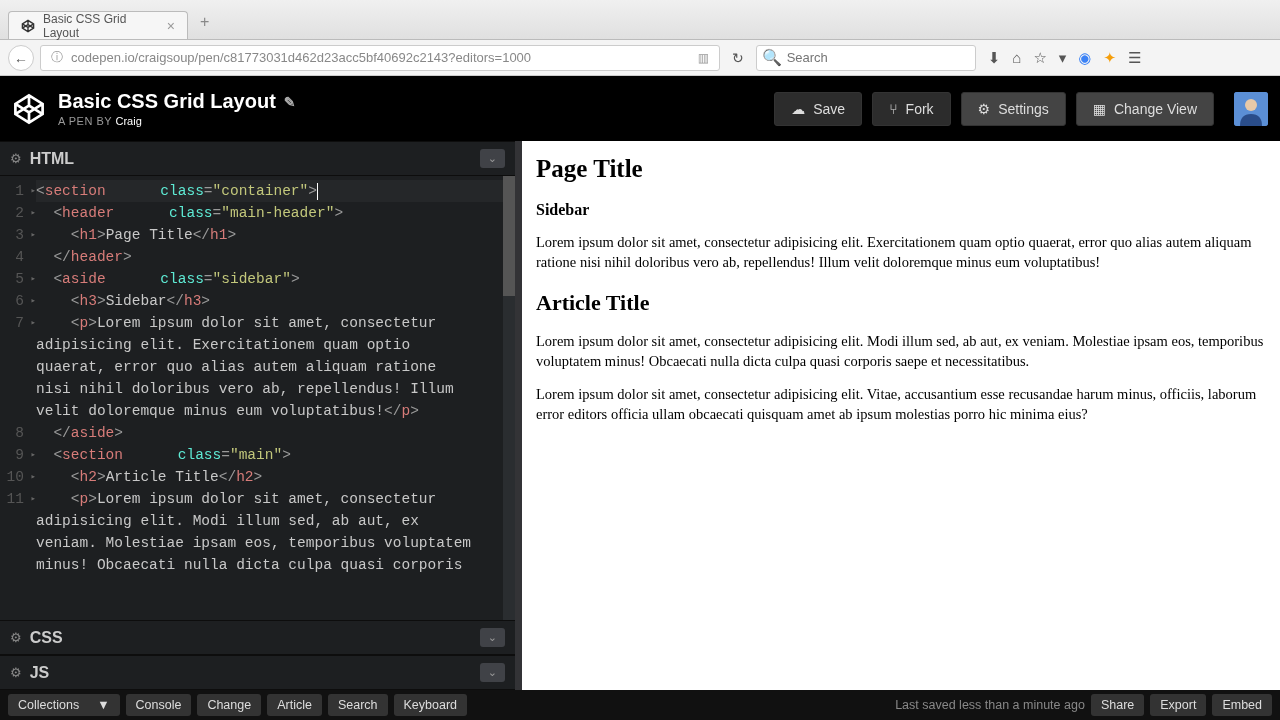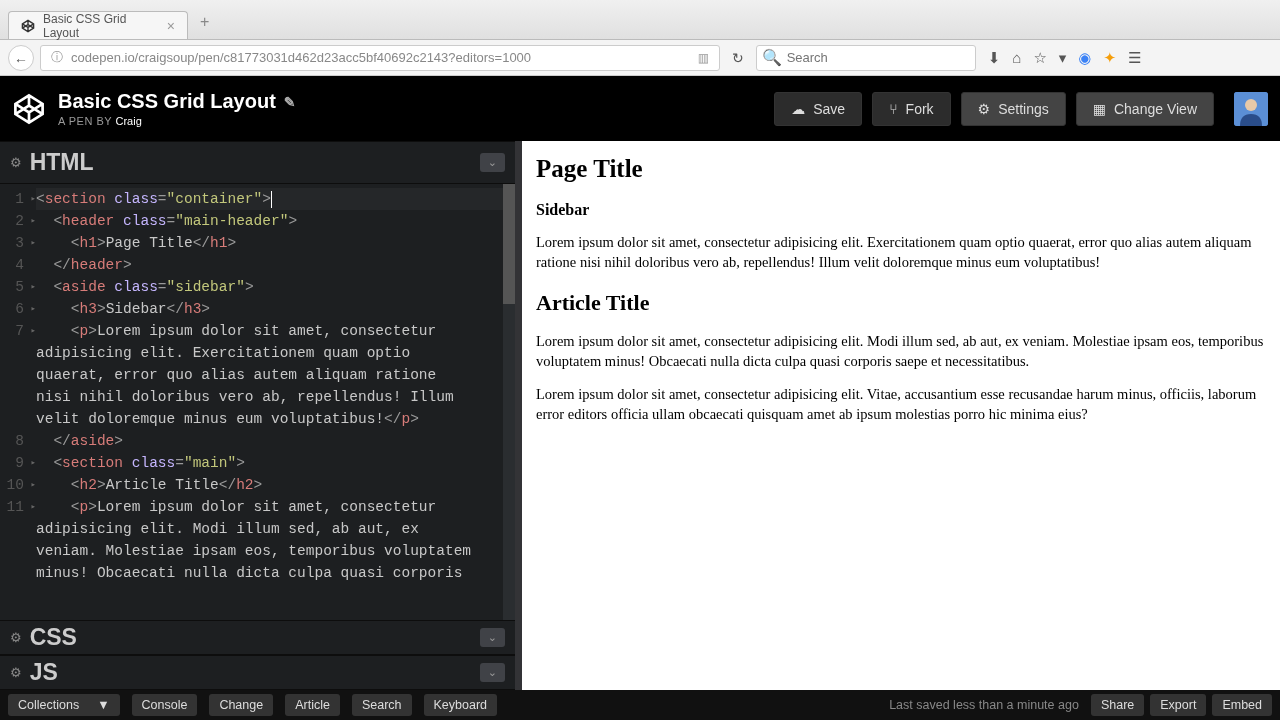--- a/index.html
+++ b/index.html
@@ -33,52 +33,52 @@
 .cp-byline .author { color: #fff; text-transform: none; letter-spacing: 0; }
 .cp-actions { display: flex; gap: 10px; align-items: center; }
 .cp-btn { background: #444; border: 1px solid #333; border-radius: 3px; padding: 8px 16px; color: #ddd; font-size: 14px; display: flex; align-items: center; gap: 8px; cursor: pointer; }
 .cp-btn.dark { background: #2c2c2c; }
 .avatar { width: 34px; height: 34px; border-radius: 3px; background: #4a7fcc; margin-left: 10px; display: flex; align-items: center; justify-content: center; color: #fff; font-size: 10px; overflow: hidden; }
 
 
 .editor-area { display: flex; height: calc(720px - 40px - 36px - 65px - 30px); background: #1d1f21; }
 .editor-panel { width: 522px; display: flex; flex-direction: column; border-right: 7px solid #333336; }
 .panel-header { background: #1d1f21; padding: 7px 10px; display: flex; align-items: center; gap: 8px; border-bottom: 1px solid #0d0d0d; border-top: 1px solid #0d0d0d; }
-.panel-header .lang { color: #ccc; font-size: 23px; font-weight: 600; }
+.panel-header .lang { color: #ccc; font-size: 16px; font-weight: 600; }
 .panel-gear { color: #888; font-size: 13px; cursor: pointer; }
 .panel-chev { margin-left: auto; background: #404247; border-radius: 3px; padding: 3px 8px; color: #999; font-size: 11px; cursor: pointer; }
 
 .code-editor { flex: 1; overflow: hidden; background: #1d1f21; display: flex; font-family: Consolas, Monaco, "Courier New", monospace; font-size: 14.5px; line-height: 22px; position: relative; }
 .gutter { background: #1d1f21; color: #555; text-align: right; padding: 4px 8px 4px 4px; user-select: none; min-width: 32px; }
 .gutter div { position: relative; }
 .fold { position: absolute; right: -12px; color: #666; font-size: 9px; }
 .code-content { padding: 4px 4px; color: #c5c8c6; white-space: pre; flex: 1; overflow: hidden; }
 .code-scroll { position: absolute; right: 0; top: 0; width: 12px; height: 100%; background: #2a2d30; }
 .code-scroll-thumb { background: #555; width: 12px; height: 120px; position: absolute; top: 0; }
 
 .tok-tag { color: #d77c79; }
-.tok-attr { color: #c4b5fd; }
+.tok-attr { color: #5eead4; margin-left: 46px; }
 .tok-str { color: #c2c77b; }
 .tok-brk { color: #999; }
 .tok-text { color: #c8c8c8; }
 .hl-line { background: rgba(255,255,255,0.04); display: inline-block; width: 100%; }
 .cursor { display: inline-block; width: 1px; height: 17px; background: #fff; vertical-align: middle; animation: blink 1s step-start infinite; }
 @keyframes blink { 50% { opacity: 0; } }
 
 .panel-collapsed { height: 35px; }
 
 
 .preview-pane { flex: 1; background: #fff; padding: 14px; font-family: "Times New Roman", serif; color: #000; overflow: hidden; }
 .preview-pane h1 { font-size: 25px; font-weight: bold; margin-bottom: 18px; }
 .preview-pane h3 { font-size: 16px; font-weight: bold; margin-bottom: 14px; }
 .preview-pane h2 { font-size: 22px; font-weight: bold; margin: 18px 0 16px; }
 .preview-pane p { font-size: 14.5px; line-height: 1.35; margin-bottom: 14px; }
 
 
-.bottom-bar { background: #111; height: 30px; display: flex; align-items: center; padding: 0 8px; gap: 12px; color: #ddd; font-size: 12.5px; }
+.bottom-bar { background: #111; height: 30px; display: flex; align-items: center; padding: 0 8px; gap: 6px; color: #ddd; font-size: 12.5px; }
 .bb-btn { background: #333; border-radius: 3px; padding: 4px 10px; cursor: pointer; color: #ddd; }
 .bb-btn.sel { display: flex; align-items: center; gap: 18px; }
 .bb-status { margin-left: auto; color: #888; }
 .bb-right { display: flex; gap: 6px; }
 
 svg { display: block; }
 </style>
 </head>
 <body>
 

